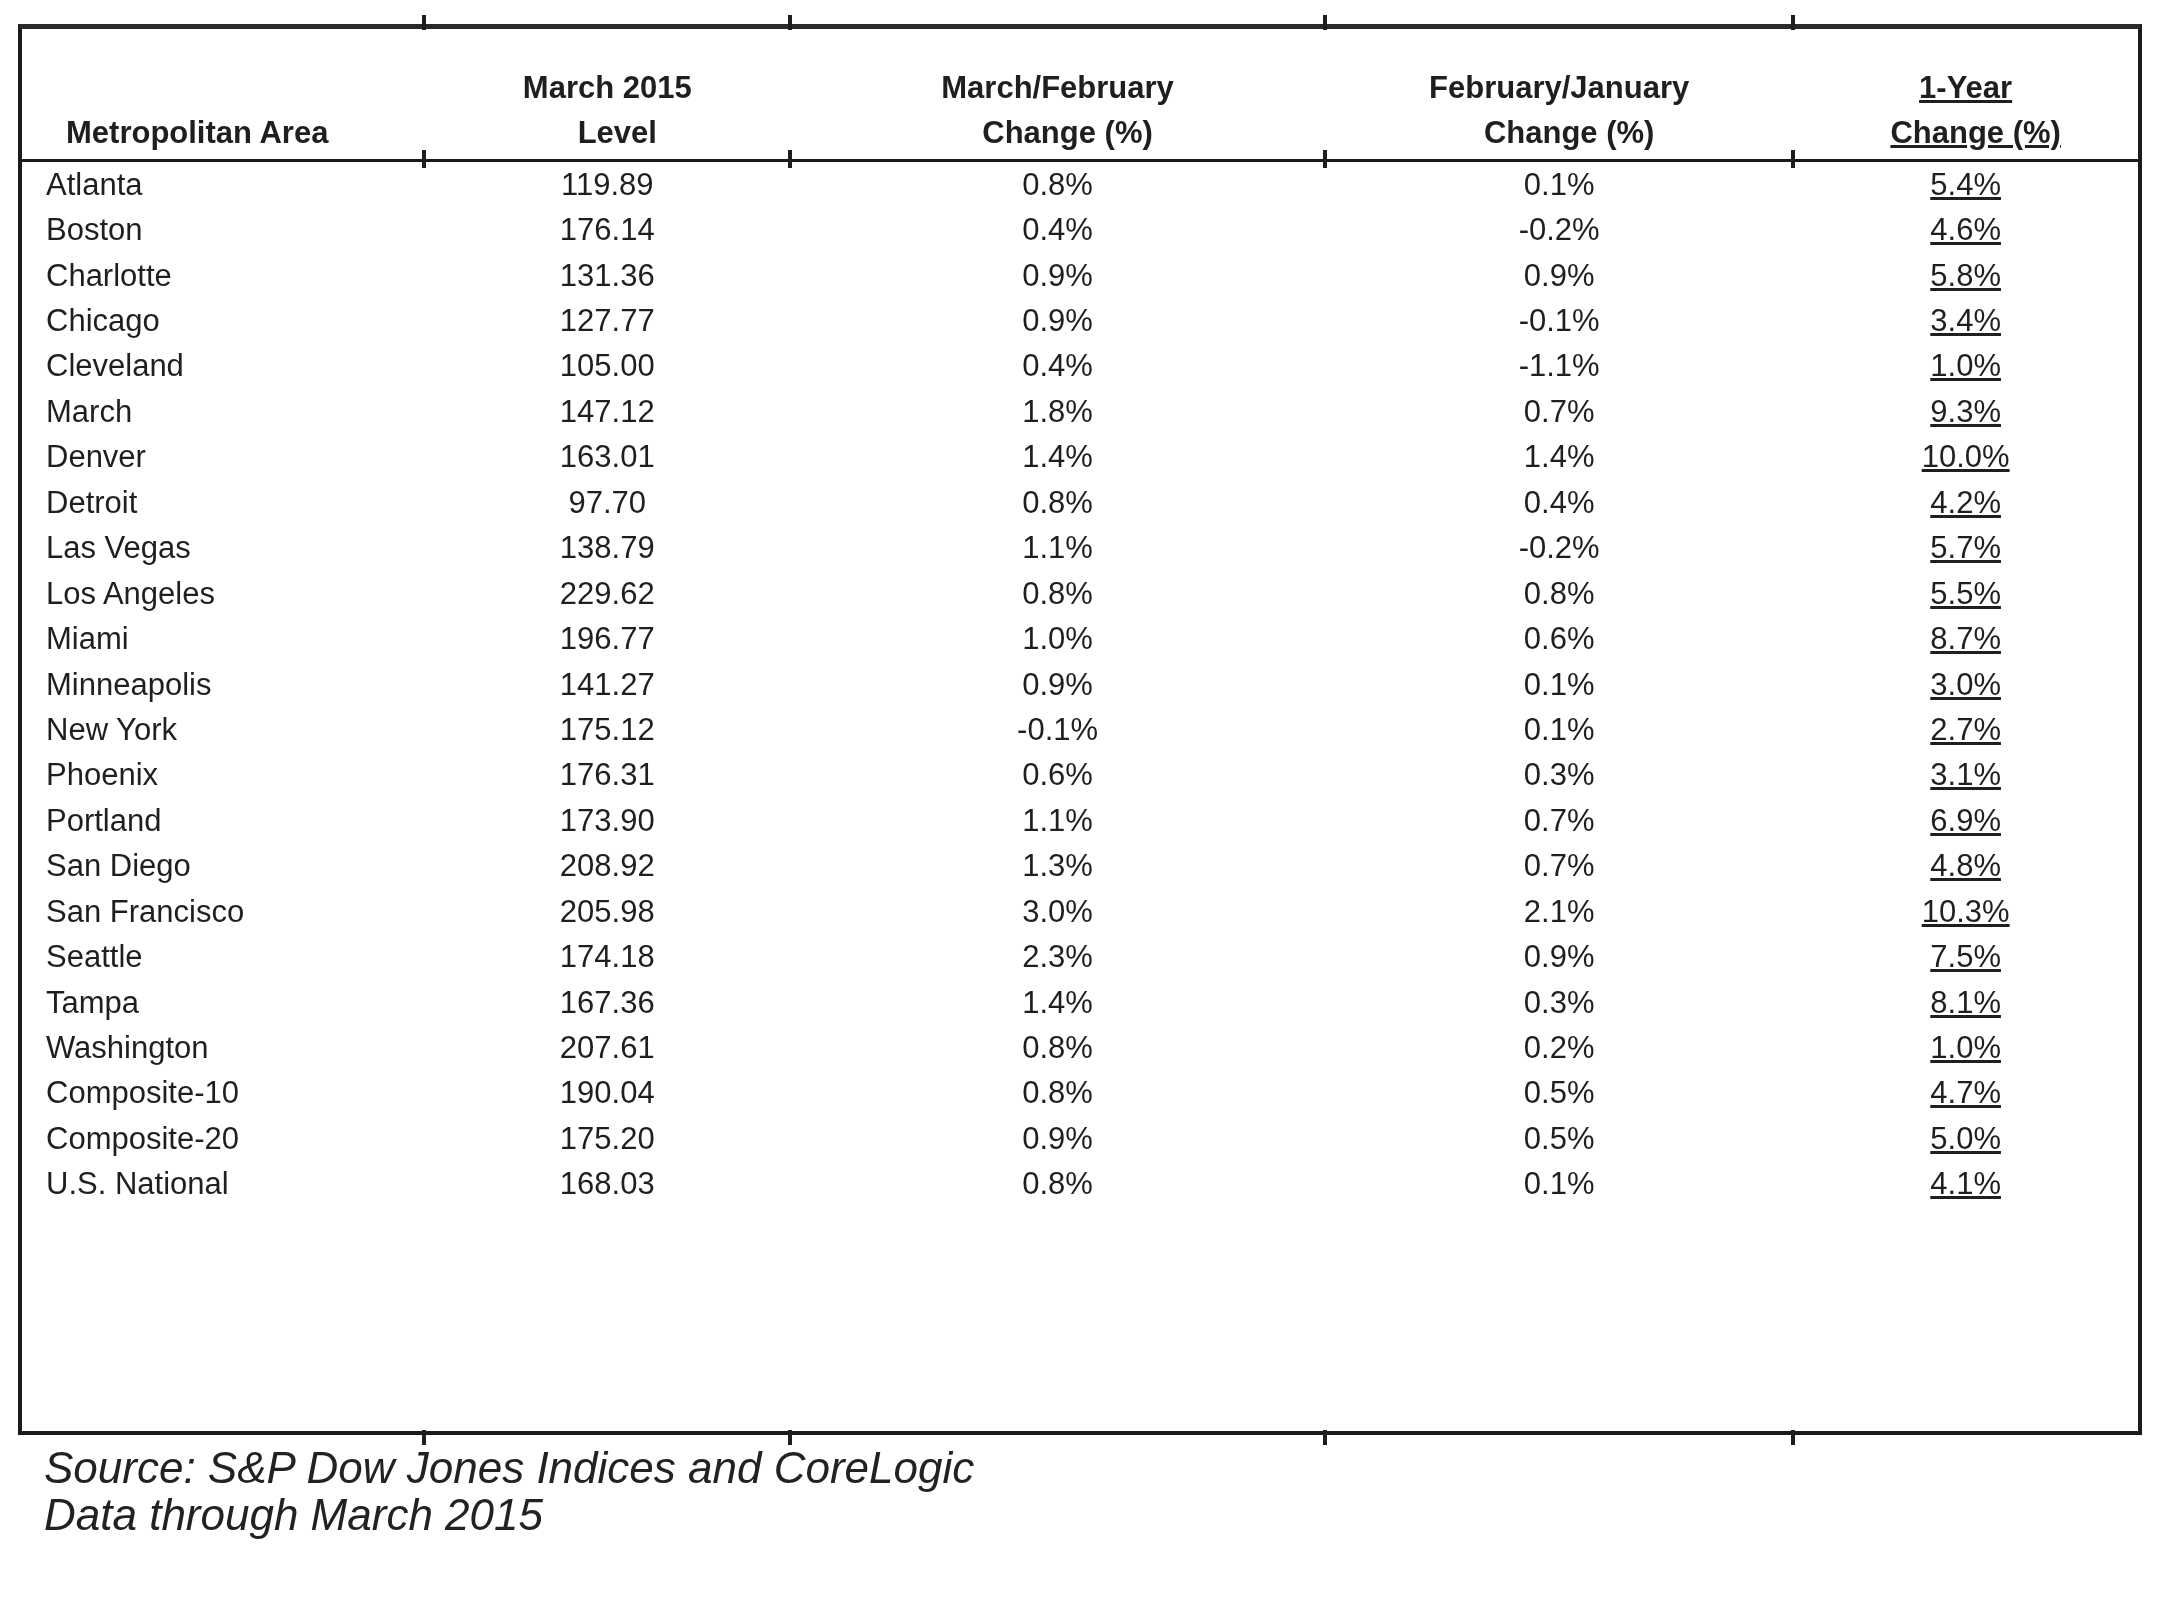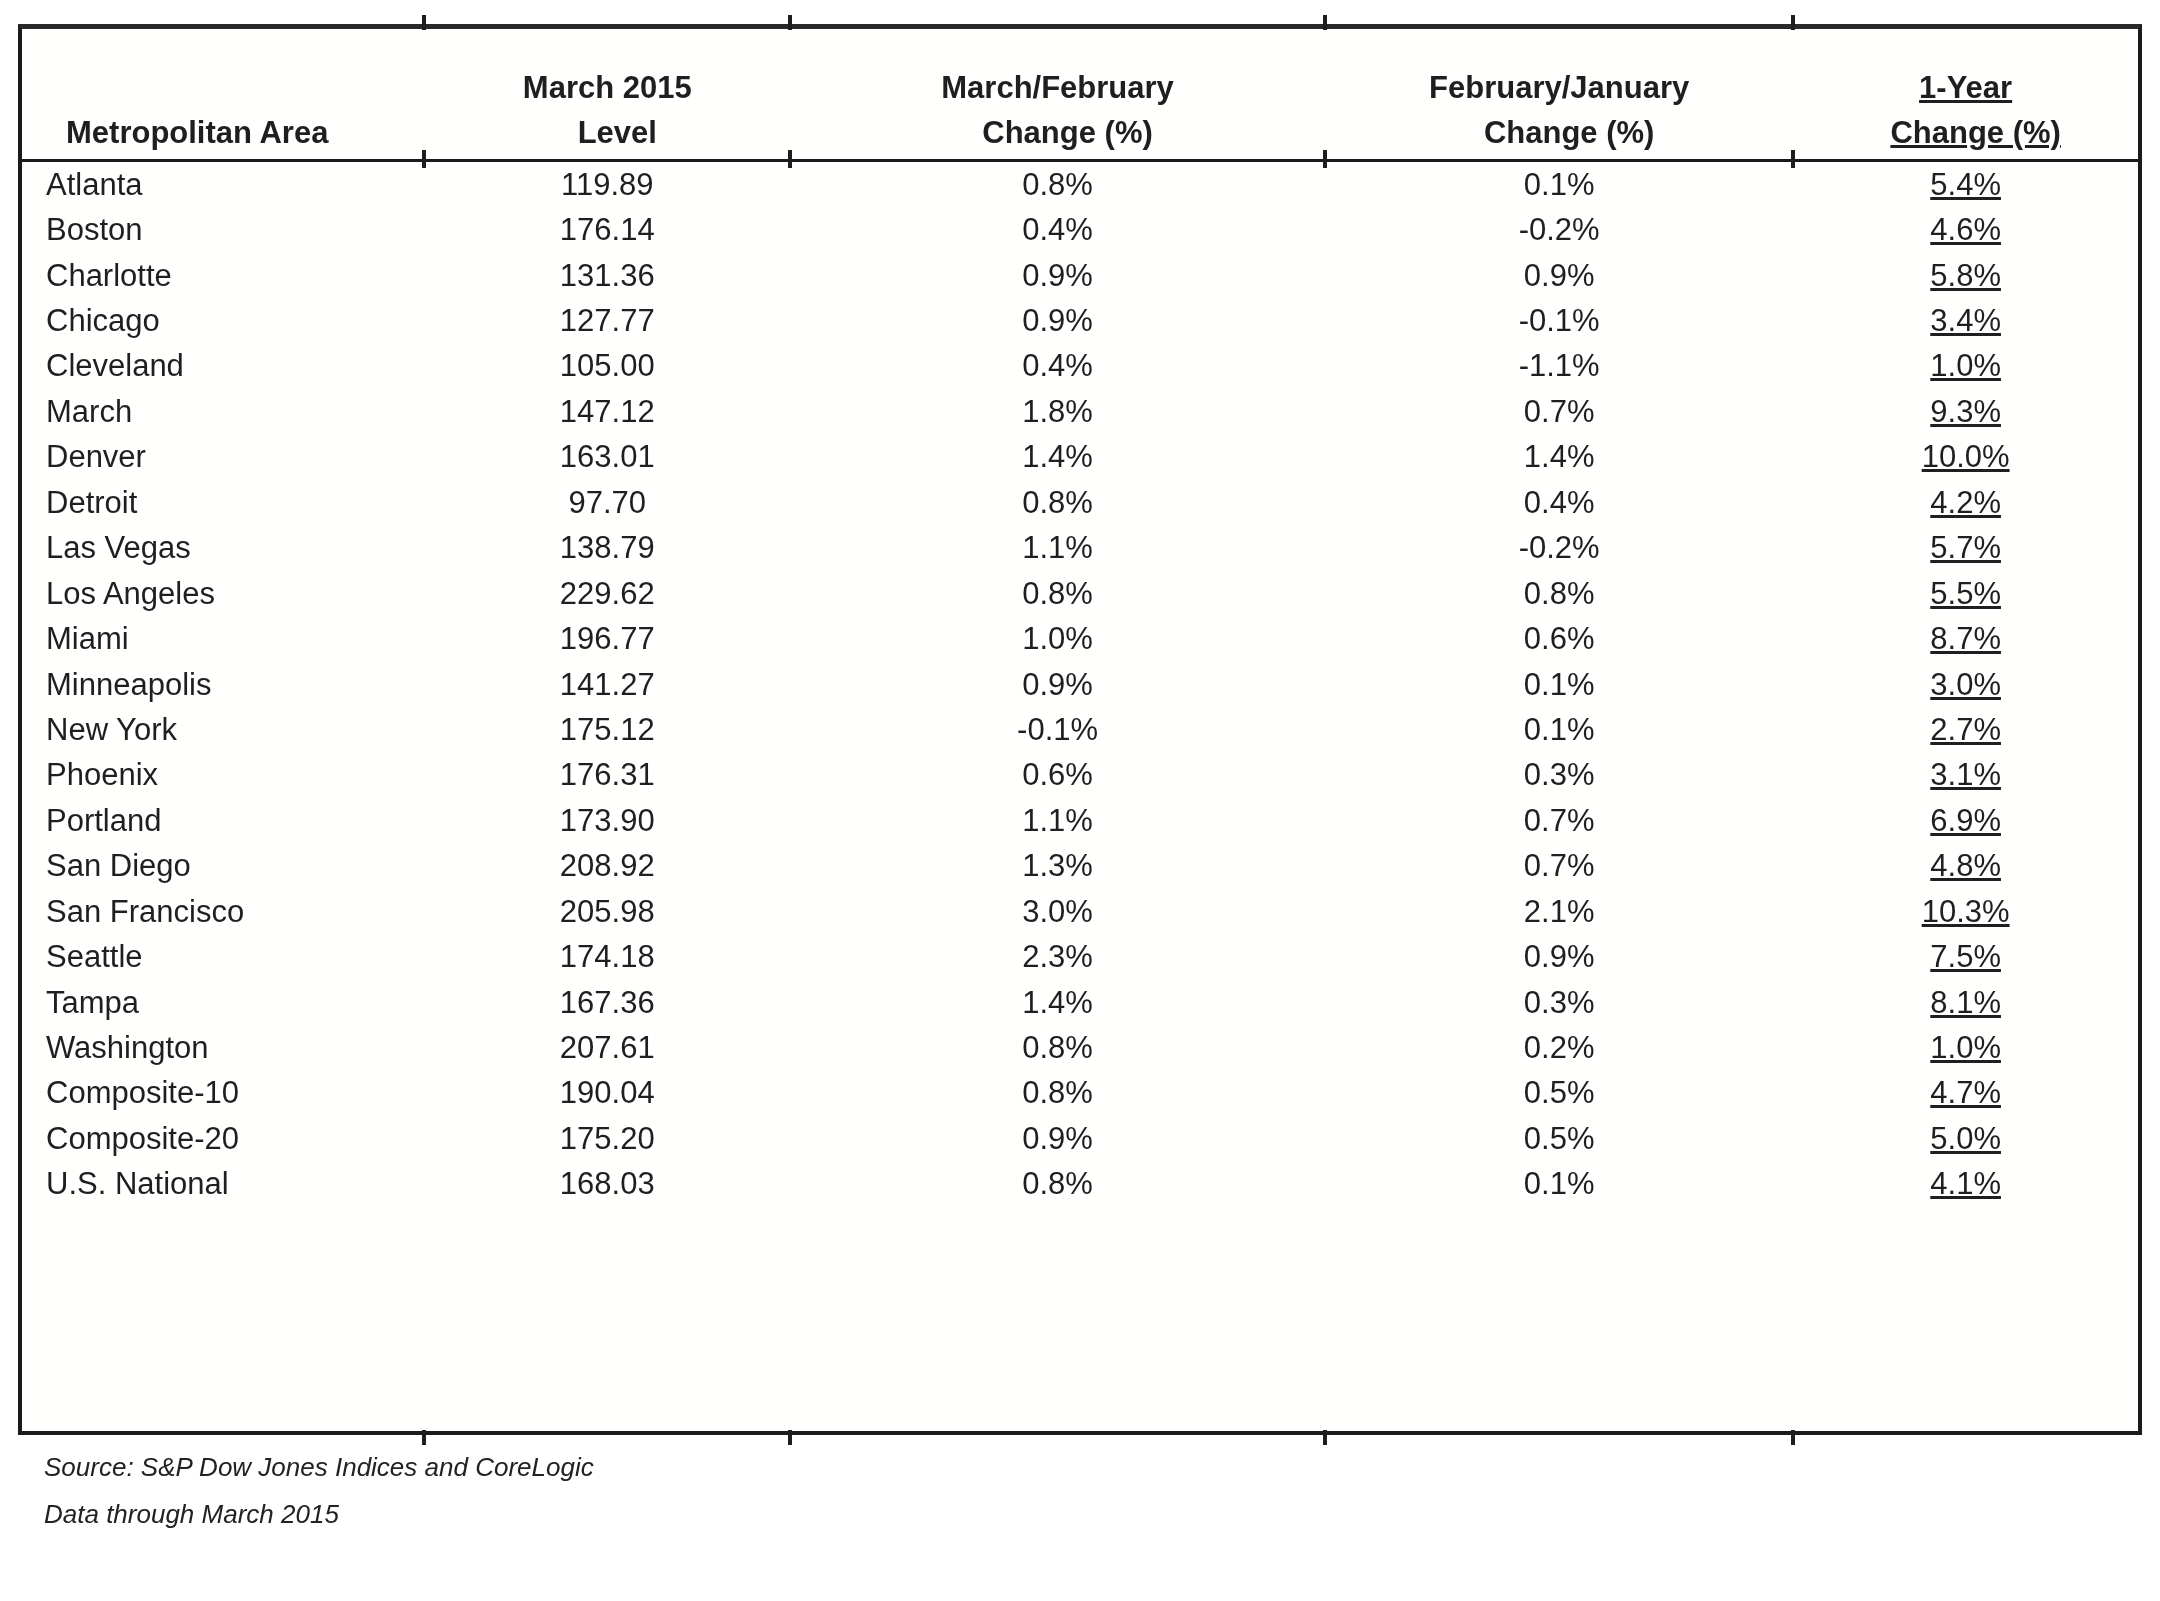--- a/index.html
+++ b/index.html
@@ -65,21 +65,21 @@
     background:#1e1e1e;
     transform:translateX(-2px);
   }
   .tick-top{top:-14px;height:15px;}
   .tick-mid{top:121px;height:18px;}
   .tick-bottom{bottom:-14px;height:15px;}
   .table-footer{
     position:absolute;
     left:44px;top:1444px;
     font-style:italic;
-    font-size:26px;
+    font-size:44px;
     line-height:47px;
     color:#222222;
   }
   .table-footer div{white-space:nowrap;}
 </style>
 </head>
 <body>
 
 <div class="hpi-table">
   <div class="thead">

